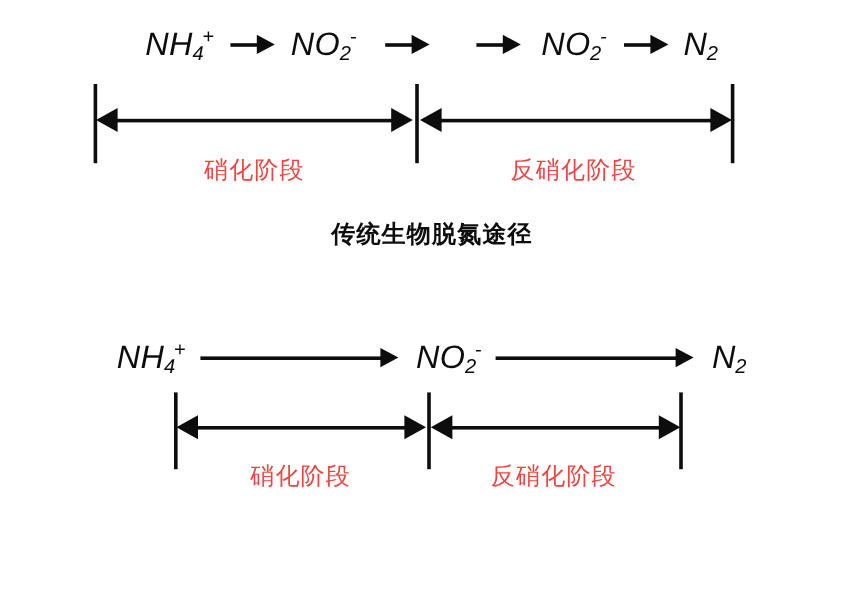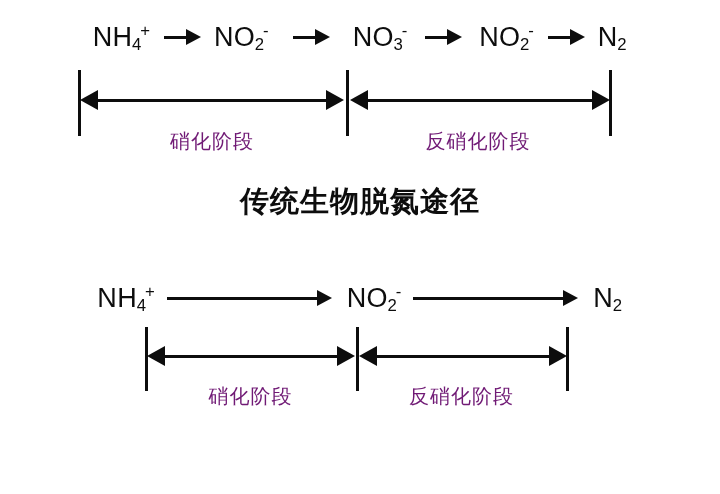--- a/index.html
+++ b/index.html
@@ -41,20 +41,21 @@
     justify-content: center;
   }
   .species {
     font-size: 27px;
     font-weight: 400;
     letter-spacing: 0.3px;
     white-space: nowrap;
     line-height: 1;
     position: relative;
     color: #0d0d0d;
+    font-style: italic;
   }
   .species sub {
     font-size: 0.62em;
     vertical-align: baseline;
     position: relative;
     top: 0.27em;
     left: -0.02em;
   }
   .species sup {
     font-size: 0.62em;
@@ -133,32 +134,32 @@
   }
   .dbl-arrow .head-r {
     right: 0;
     border-left: 18px solid #0d0d0d;
   }
 
   .stage-label {
     position: absolute;
     font-size: 20px;
     font-weight: 400;
-    color: #701a75;
+    color: #ef4444;
     text-align: center;
     white-space: nowrap;
     letter-spacing: 1px;
   }
 
   .caption {
     position: absolute;
     left: 0;
     width: 720px;
     text-align: center;
-    font-size: 29px;
+    font-size: 20px;
     font-weight: bold;
     color: #0d0d0d;
     letter-spacing: 1px;
     white-space: nowrap;
   }
 </style>
 </head>
 <body>
 
 <div class="figure">
@@ -174,21 +175,20 @@
           <span class="head"></span>
       </span>
 
       <span class="species"><span>NO</span><sub>2</sub><sup>-</sup></span>
 
       <span class="rxn-arrow short" style="margin:0 22px;">
         <span class="shaft"></span>
           <span class="head"></span>
       </span>
 
-      <span class="species"><span>NO</span><sub>3</sub><sup>-</sup></span>
 
       <span class="rxn-arrow short" style="margin:0 16px;">
         <span class="shaft"></span>
           <span class="head"></span>
       </span>
 
       <span class="species"><span>NO</span><sub>2</sub><sup>-</sup></span>
 
       <span class="rxn-arrow short" style="margin:0 12px;">
         <span class="shaft"></span>

